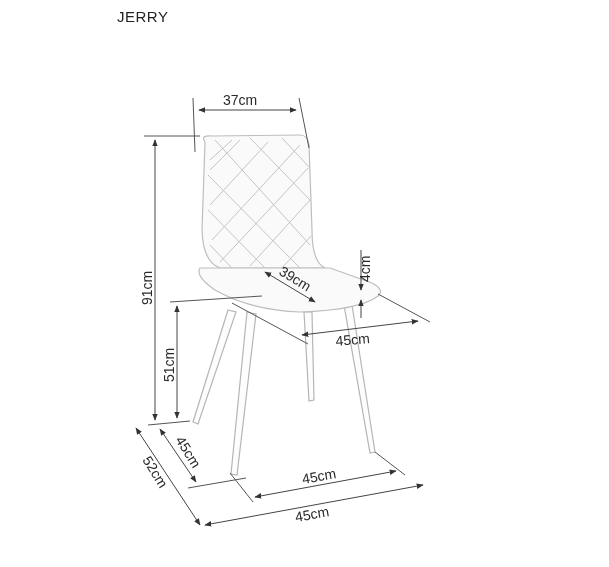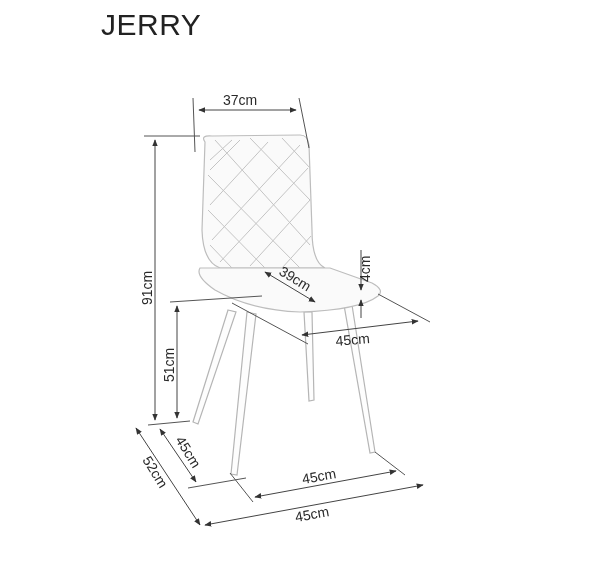--- a/index.html
+++ b/index.html
@@ -1,17 +1,17 @@
 <!DOCTYPE html>
 <html><head>
   <meta charset="utf-8">
   <style>
     html, body { margin: 0; padding: 0; background: #ffffff; }
     body { width: 609px; height: 567px; position: relative; overflow: hidden; font-family: "Liberation Sans", sans-serif; }
-    .title { position: absolute; left: 101px; top: 8px; font-size: 30px; color: #222; letter-spacing: 0.5px; font-family: "Liberation Sans", sans-serif; }
+    .title { position: absolute; left: 117px; top: 8px; font-size: 15px; color: #222; letter-spacing: 0.5px; font-family: "Liberation Sans", sans-serif; }
     svg { position: absolute; left: 0; top: 0; }
     .lbl { font-family: "Liberation Sans", sans-serif; font-size: 14px; fill: #2a2a2a; }
     .dim { stroke: #444; stroke-width: 1; fill: none; }
     .ext { stroke: #555; stroke-width: 1; fill: none; }
     .chair { stroke: #bdbdbd; stroke-width: 1.2; fill: #fafafa; }
     .quilt { stroke: #c4c4c4; stroke-width: 1; fill: none; }
     .leg { stroke: #b5b5b5; stroke-width: 1.2; fill: #fdfdfd; }
   </style>
 </head>
 <body>

